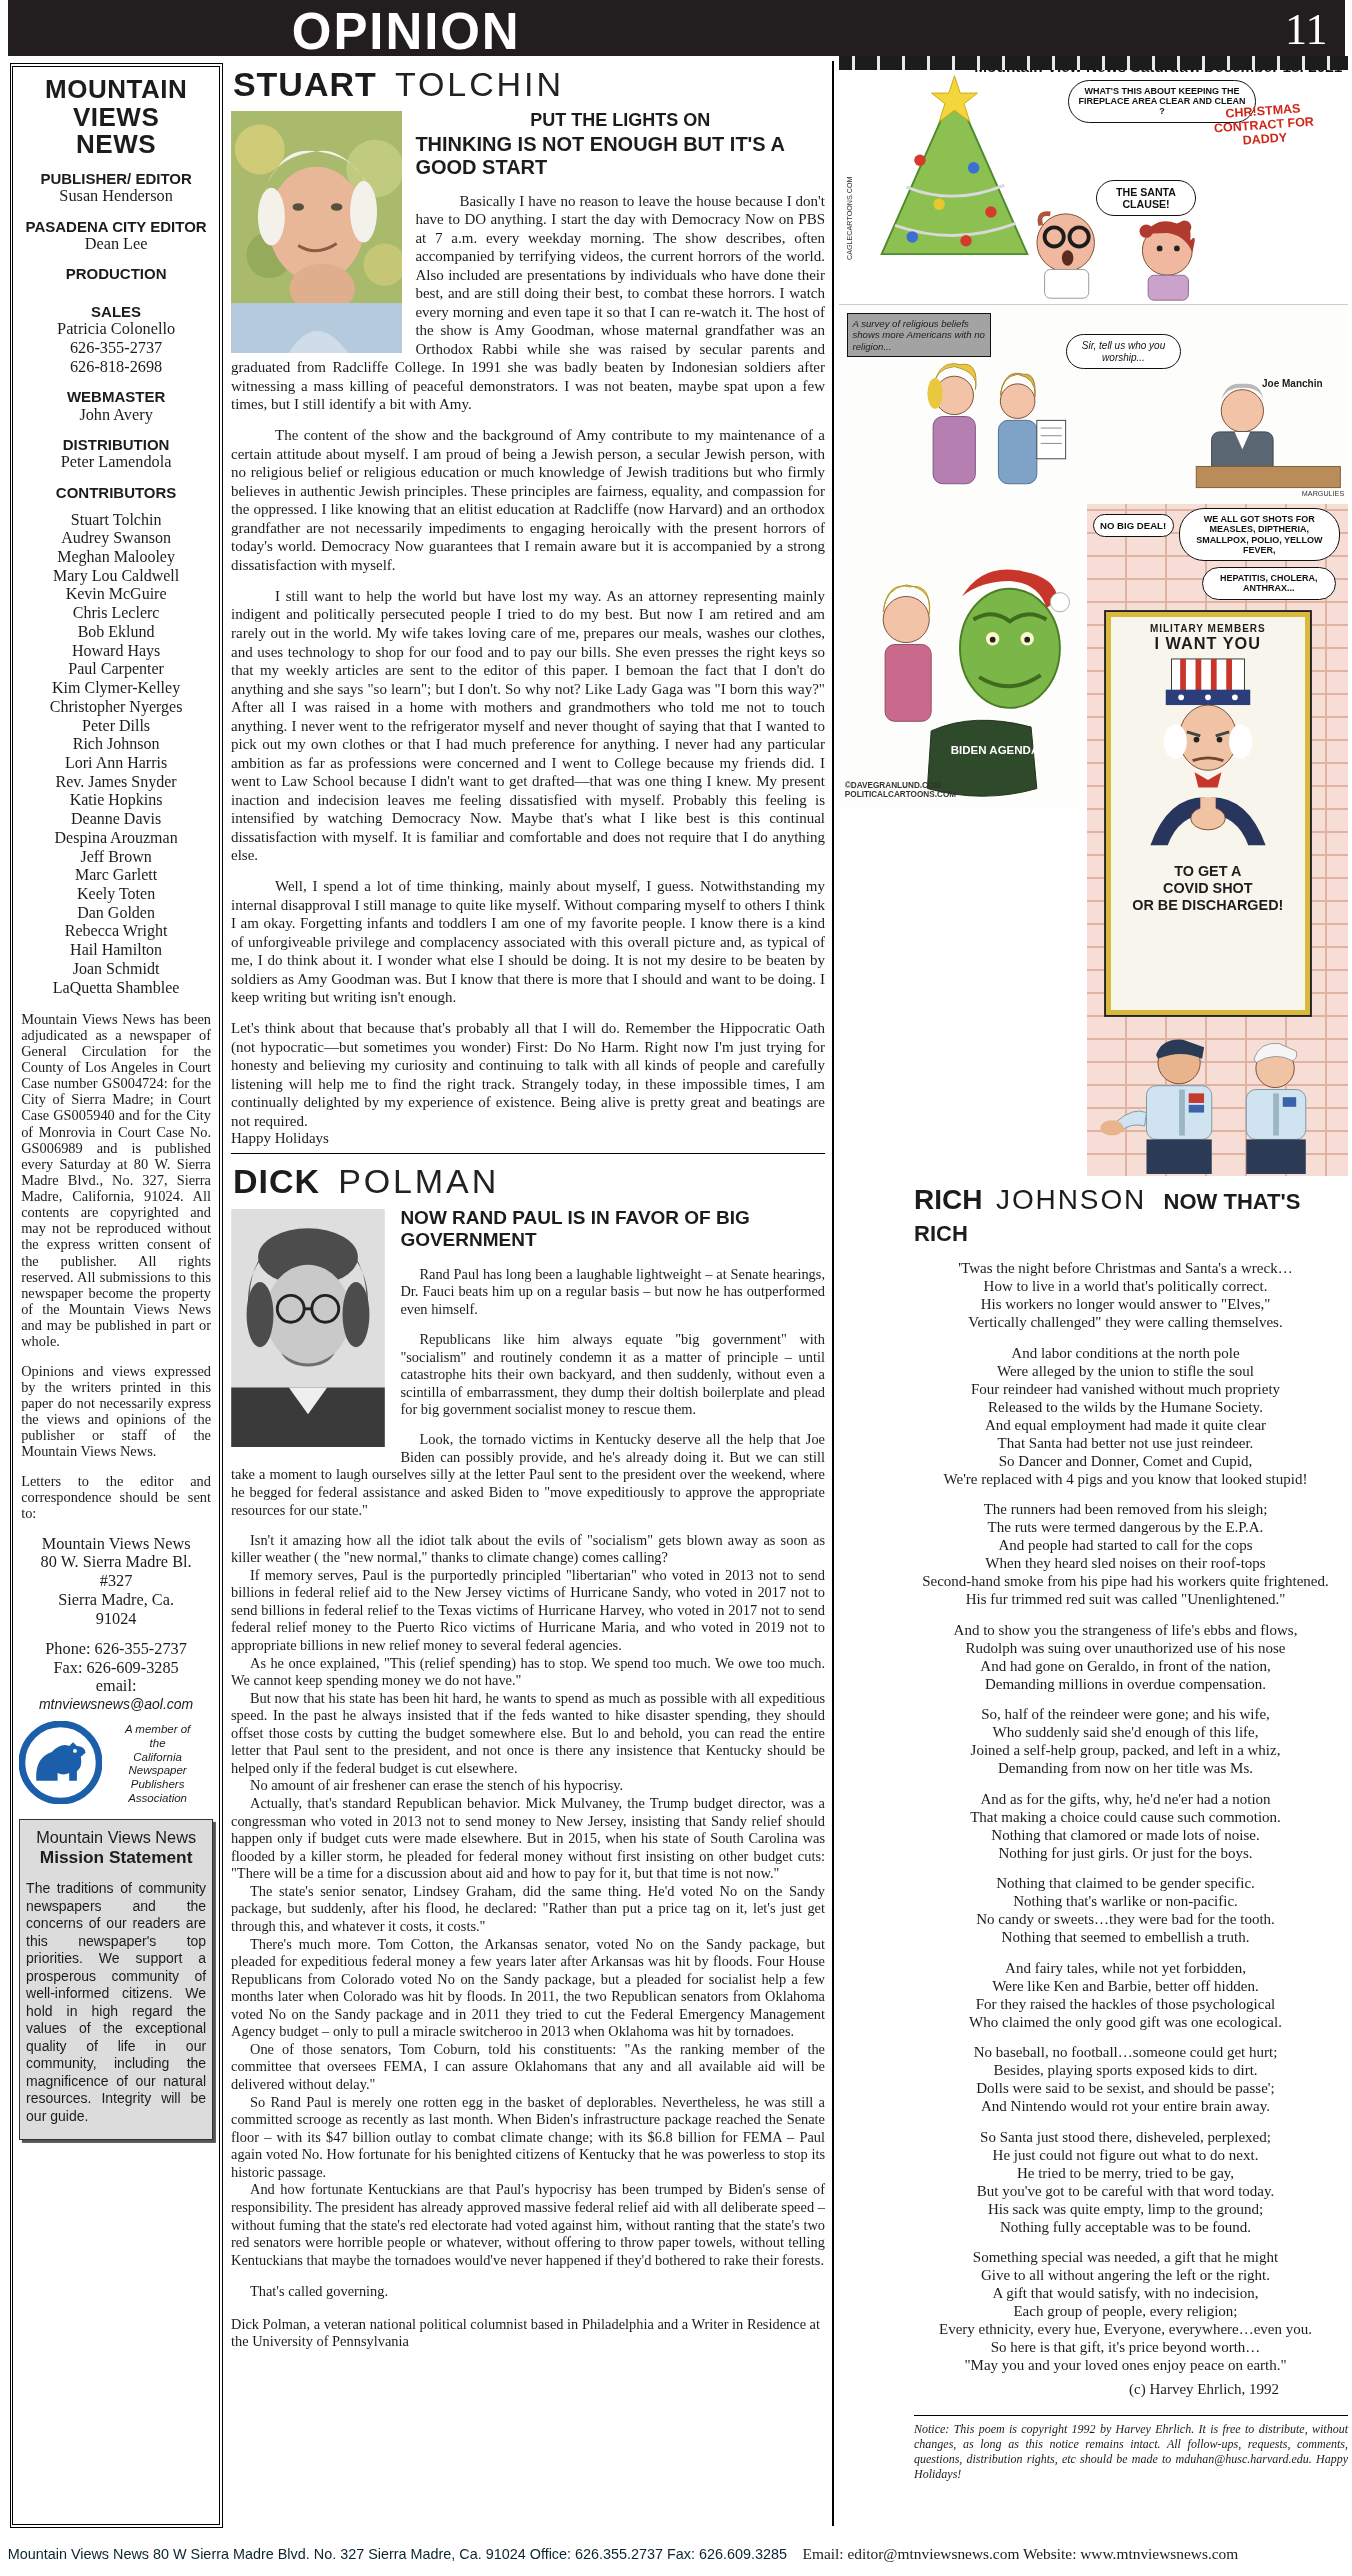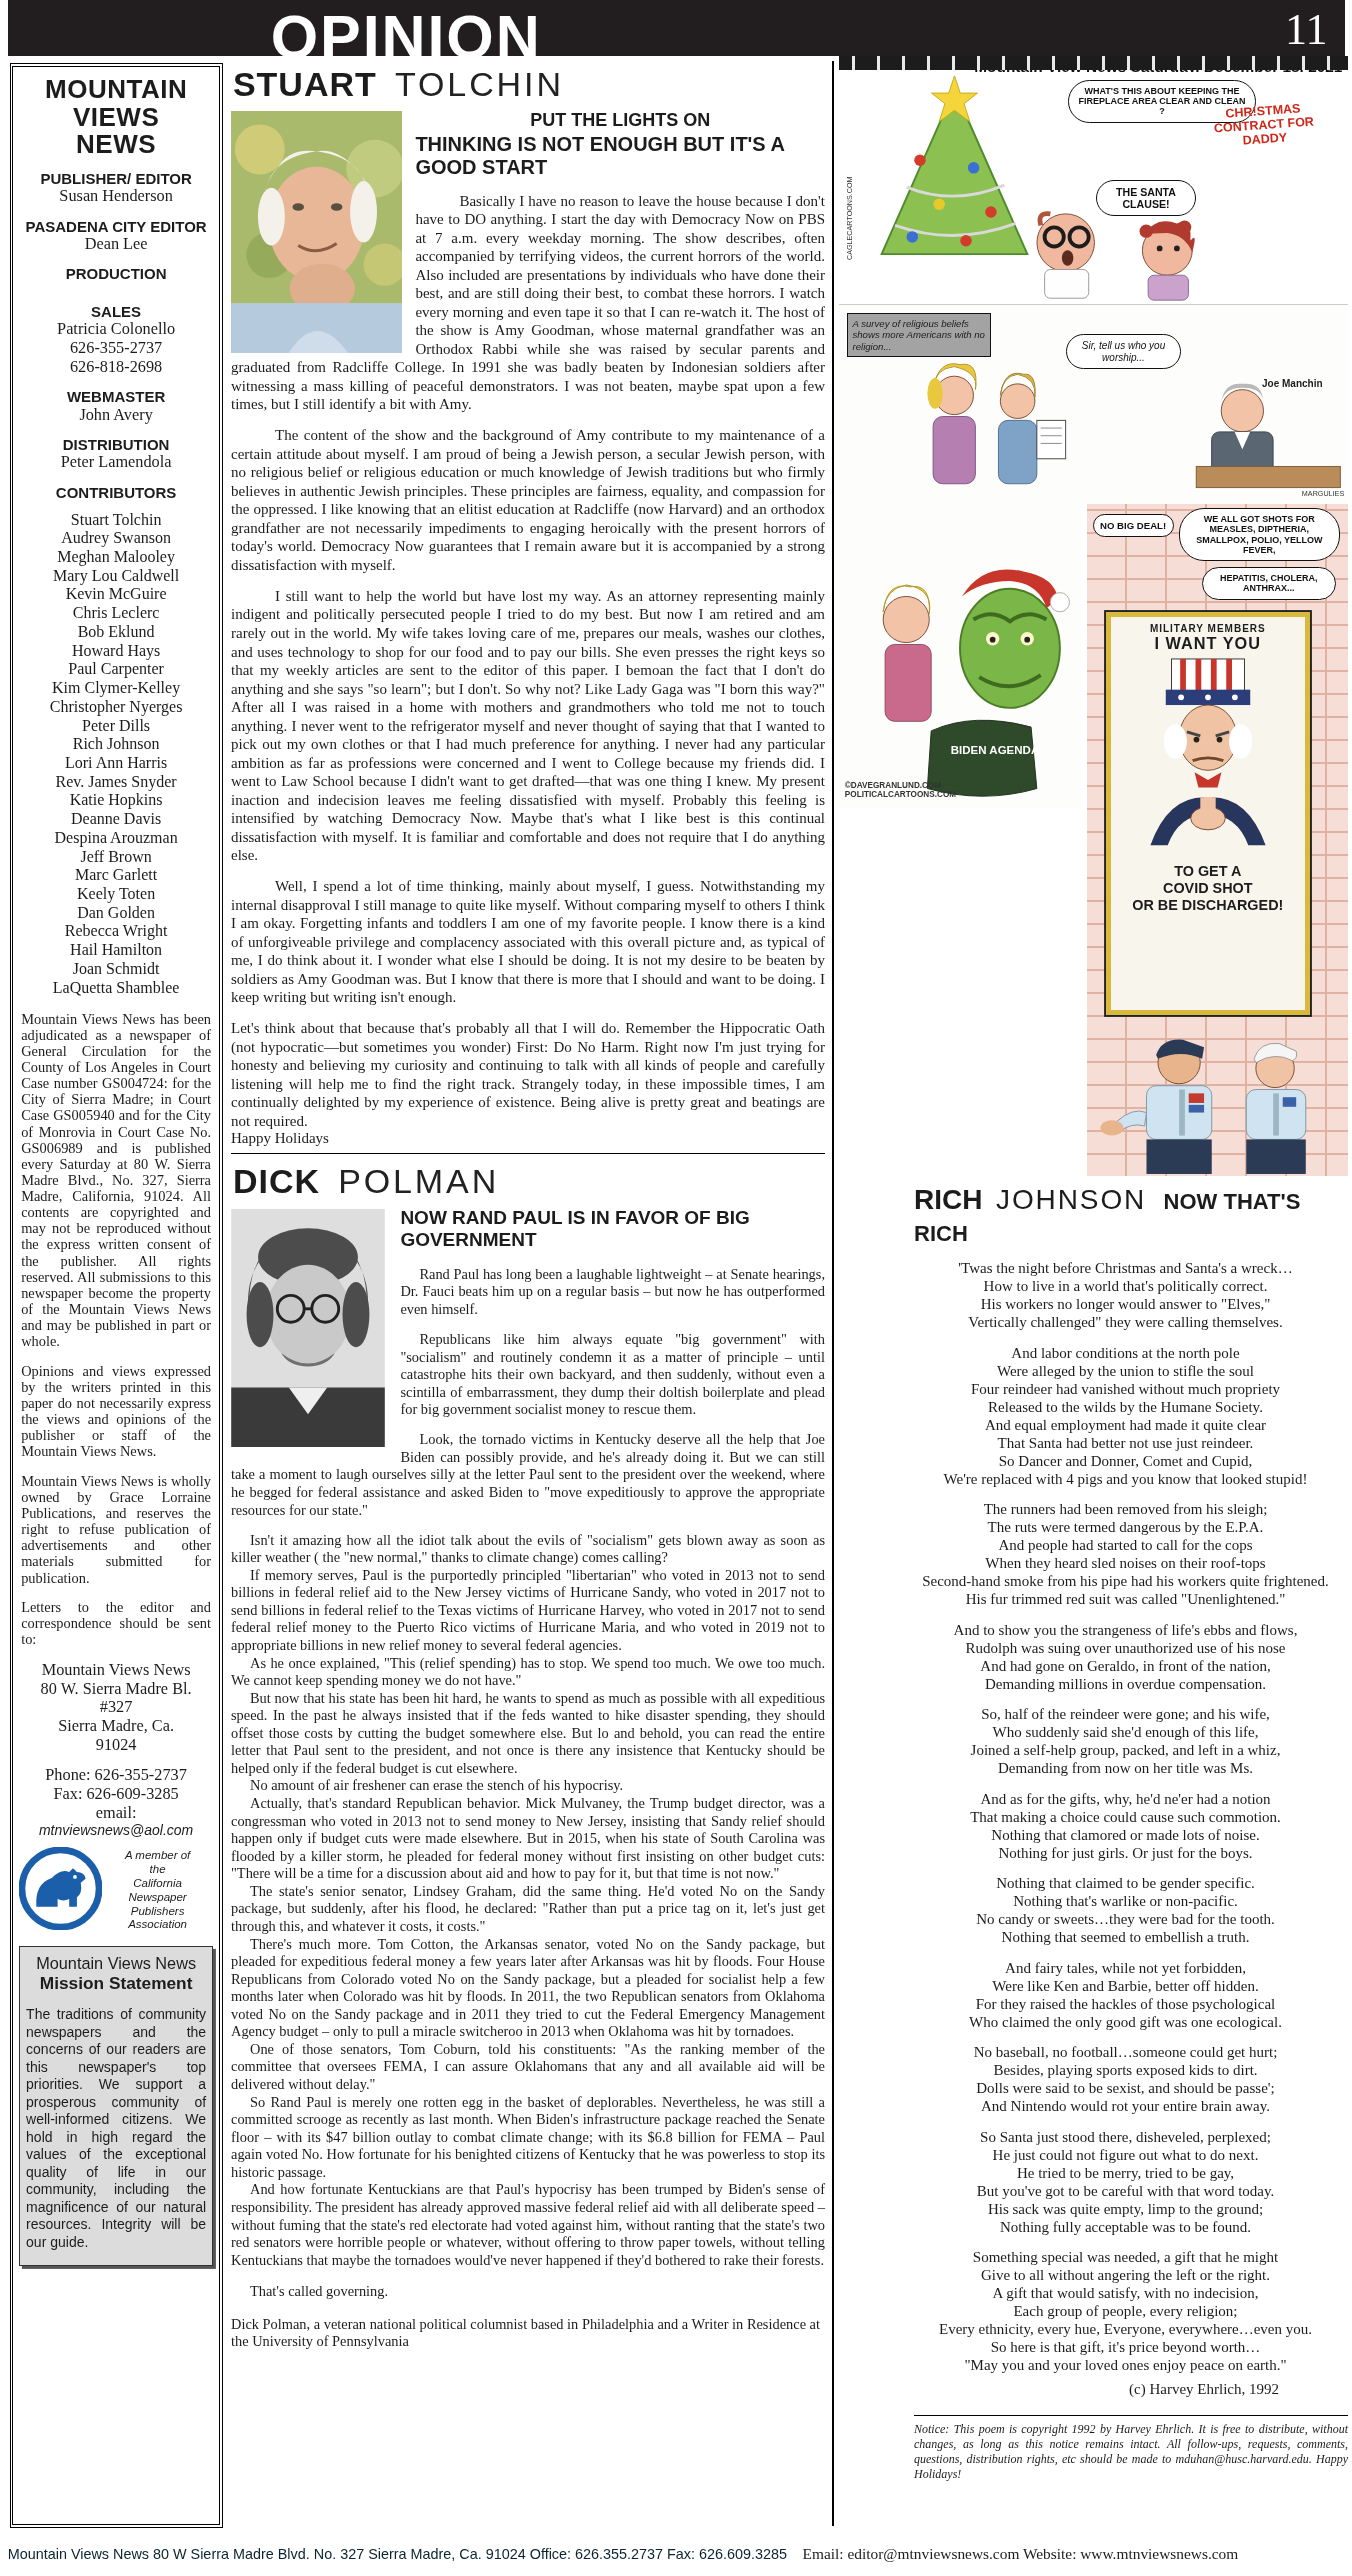--- a/index.html
+++ b/index.html
@@ -3,21 +3,21 @@
 <meta charset="utf-8">
 <style>
   * { margin:0; padding:0; box-sizing:border-box; }
   html,body { background:#fff; }
   body { width:1352px; height:2576px; position:relative; color:#1c1c1c;
          font-family:"Liberation Serif", serif; overflow:hidden; }
 
   
   .banner { position:absolute; left:7.7px; top:0; width:1337px; height:56px; background:#221e1f; }
   .banner .section { position:absolute; left:0; width:797px; top:1.9px; text-align:center;
-        color:#fff; font-family:"Liberation Sans",sans-serif; font-weight:700; font-size:61px; letter-spacing:1.9px; }
+        color:#fff; font-family:"Liberation Sans",sans-serif; font-weight:700; font-size:51px; letter-spacing:1.9px; }
   .banner .pagenum { position:absolute; right:17.3px; top:3.8px; color:#fff; font-size:44px; font-family:"Liberation Serif",serif; }
   .dateline { position:absolute; right:9.6px; top:58px; font-family:"Liberation Sans",sans-serif;
         font-weight:700; font-size:15.4px; color:#111; }
 
   
   .sidebar { position:absolute; left:9.6px; top:63px; width:213px; height:2465px; border:1.9px solid #000; padding:1.9px; }
   .sidebar-inner { border:1px solid #000; height:100%; padding:9.6px 5.8px 5.8px 5.8px; text-align:center; overflow:hidden; }
   .masthead { font-family:"Liberation Sans",sans-serif; font-weight:700; font-size:26px; line-height:1.05; letter-spacing:0.5px; white-space:pre-line; margin-bottom:9.6px; }
   .role-label { font-family:"Liberation Sans",sans-serif; font-weight:700; font-size:15px; margin-top:12.5px; line-height:1.1; }
   .role-name  { font-size:16.3px; line-height:1.15; white-space:pre-line; }
@@ -148,21 +148,20 @@
 Marc Garlett
 Keely Toten
 Dan Golden
 Rebecca Wright
 Hail Hamilton
 Joan Schmidt
 LaQuetta Shamblee</div>
 
   <div class="legal">Mountain Views News has been adjudicated as a newspaper of General Circulation for the County of Los Angeles in Court Case number GS004724: for the City of Sierra Madre; in Court Case GS005940 and for the City of Monrovia in Court Case No. GS006989 and is published every Saturday at 80 W. Sierra Madre Blvd., No. 327, Sierra Madre, California, 91024.  All contents are copyrighted and may not be reproduced without the express written consent of the publisher.  All rights reserved.  All submissions to this newspaper become the property of the Mountain Views News and may be published in part or whole.</div>
   <div class="legal">Opinions and views expressed by the writers printed in this paper do not necessarily express the views and opinions of the publisher or staff of the Mountain Views News.</div>
-  <div class="legal">Mountain Views News is wholly owned by Grace Lorraine Publications, and reserves the right to refuse publication of advertisements and other materials submitted for publication.</div>
   <div class="legal">Letters to the editor and correspondence should be sent to:</div>
 
   <div class="side-addr">Mountain Views News
 80 W. Sierra Madre Bl.
 #327
 Sierra Madre, Ca.
 91024</div>
   <div class="side-contact">Phone: 626-355-2737
 Fax: 626-609-3285
 email:</div>

